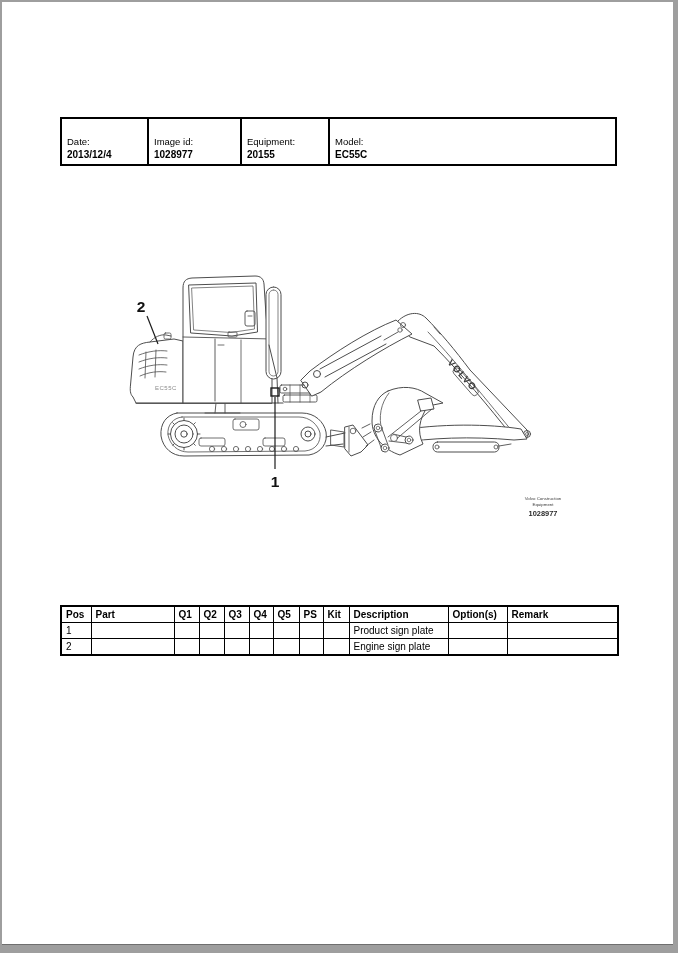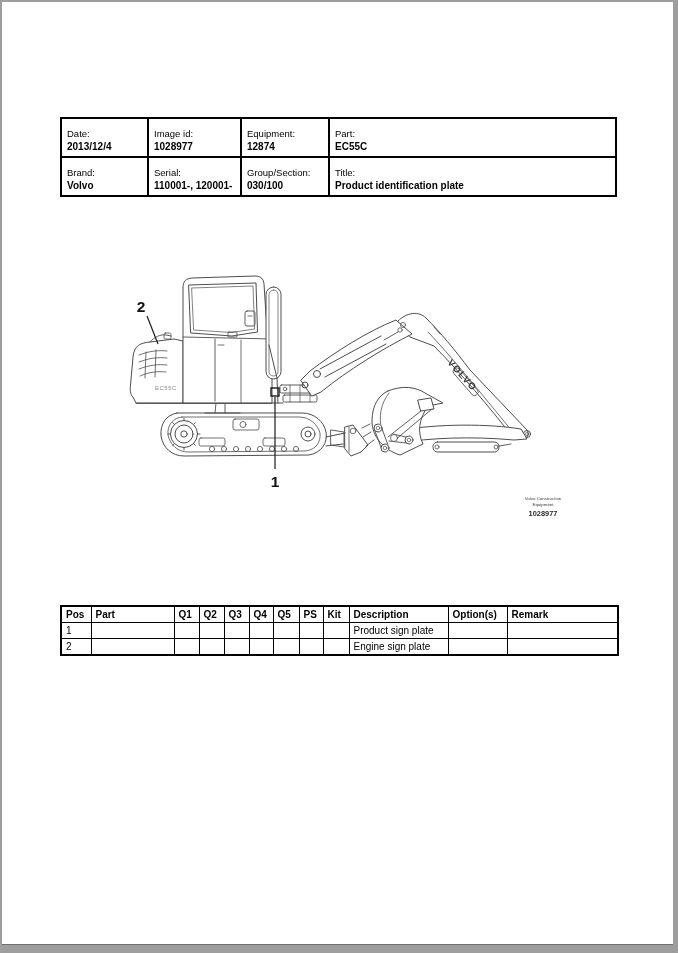--- a/index.html
+++ b/index.html
@@ -4,21 +4,21 @@
 <style>
   html,body{margin:0;padding:0;background:#ffffff;}
   body{font-family:"Liberation Sans",sans-serif;color:#000;}
   .frame{position:relative;width:678px;height:953px;background:#9e9e9e;overflow:hidden;}
   .sheet{position:absolute;left:2px;top:2px;width:671px;height:942px;background:#ffffff;border-bottom:1px solid #6f6f6f;}
   .figure-svg{position:absolute;left:0;top:0;width:678px;height:953px;}
 
   table{border-collapse:collapse;table-layout:fixed;}
   
   .info-table{position:absolute;left:60px;top:117px;width:555px;}
-  .info-table td{border:2px solid #000;vertical-align:top;padding:8px 2px 2px 5px;height:27px;}
+  .info-table td{border:2px solid #000;vertical-align:top;padding:16px 2px 2px 5px;height:27px;}
   .info-table .lbl{font-size:9.5px;line-height:13px;}
   .info-table .val{font-size:10px;font-weight:bold;line-height:13px;white-space:nowrap;}
 
   
   .parts-table{position:absolute;left:60px;top:605px;width:557px;border:2px solid #000;}
   .parts-table th,.parts-table td{border:1px solid #000;font-size:10px;height:15px;padding:0 1px 0 4px;
       text-align:left;vertical-align:middle;white-space:nowrap;overflow:hidden;}
   .parts-table th{font-weight:bold;}
 </style>
 </head>
@@ -164,43 +164,25 @@
       <td>
         <div class="lbl">Date:</div>
         <div class="val">2013/12/4</div>
       </td>
       <td>
         <div class="lbl">Image id:</div>
         <div class="val">1028977</div>
       </td>
       <td>
         <div class="lbl">Equipment:</div>
-        <div class="val">12874</div>
-      </td>
-      <td>
-        <div class="lbl">Part:</div>
+        <div class="val">20155</div>
+      </td>
+      <td>
+        <div class="lbl">Model:</div>
         <div class="val">EC55C</div>
-      </td>
-    </tr>
-    <tr>
-      <td>
-        <div class="lbl">Brand:</div>
-        <div class="val">Volvo</div>
-      </td>
-      <td>
-        <div class="lbl">Serial:</div>
-        <div class="val">110001-, 120001-</div>
-      </td>
-      <td>
-        <div class="lbl">Group/Section:</div>
-        <div class="val">030/100</div>
-      </td>
-      <td>
-        <div class="lbl">Title:</div>
-        <div class="val">Product identification plate</div>
       </td>
     </tr>
   </tbody>
     </table>
 
   <table class="parts-table">
     <colgroup>
       <col style="width:30px">
         <col style="width:83px">
         <col style="width:25px">

